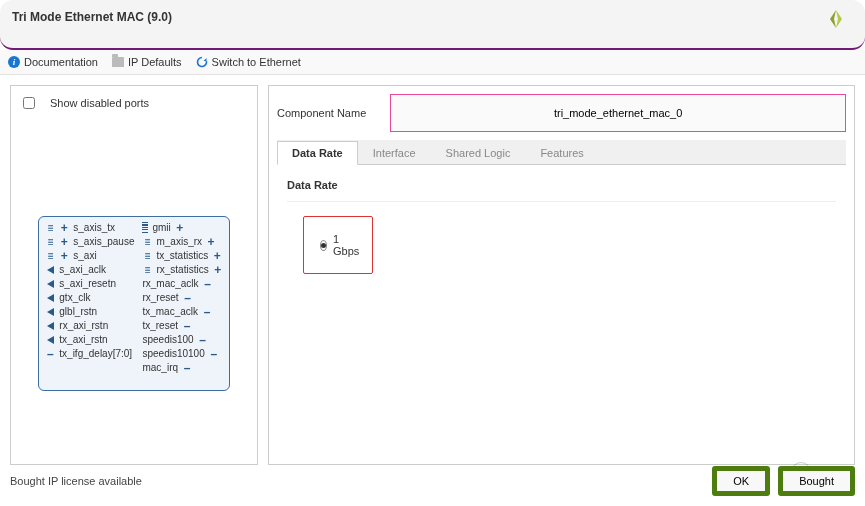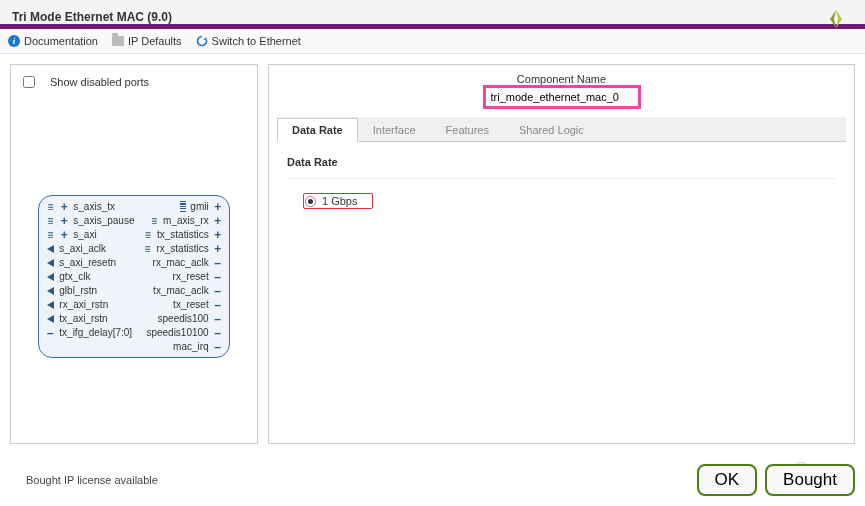--- a/index.html
+++ b/index.html
@@ -11,23 +11,24 @@
     background: #fff;
     width: 865px;
     height: 506px;
     position: relative;
     overflow: hidden;
   }
 
   
   .title-bar {
     background: #f4f4f4;
-    border-bottom: 5px solid #701a75;
-    padding: 10px 12px 0;
+    border-bottom: 2px solid #701a75;
+    padding: 10px 12px 24px;
     position: relative;
+    border-radius: 13px;
   }
   .title-bar h1 {
     margin: 0;
     font-size: 12px;
     font-weight: bold;
   }
   .logo {
     position: absolute;
     right: 18px;
     top: 8px;
@@ -106,33 +107,33 @@
   }
 
   
   .block-wrap {
     margin-top: 96px;
     display: flex;
     justify-content: center;
   }
   .block {
     border: 1.5px solid #3b6ea5;
-    border-radius: 14px;
+    border-radius: 6px;
     background: #eef4fa;
-    padding: 4px 6px 4px 6px;
+    padding: 4px 6px 16px 6px;
     display: flex;
     gap: 8px;
     font-size: 10px;
   }
   .block-col {
     display: flex;
     flex-direction: column;
     gap: 1px;
   }
-  .block-col.right { align-items: flex-end; }
+  .block-col.right { align-items: flex-start; }
   .port {
     display: flex;
     align-items: center;
     gap: 4px;
     height: 13px;
     white-space: nowrap;
   }
   .port.right { flex-direction: row-reverse; }
   .pin {
     width: 10px; height: 8px;
@@ -155,30 +156,30 @@
     width: 6px; height: 12px;
     background: repeating-linear-gradient(
       to bottom, #2a5a8a 0 1.2px, transparent 1.2px 2.4px
     );
   }
 
   
   .comp-name-row {
     display: flex;
     align-items: center;
-    gap: 0;
+    gap: 24px;
     padding: 2px 0 8px 0;
-    flex-direction: column;
   }
   .comp-name-row input {
     flex: 1;
-    border: 3px solid #ec4899;
-    padding: 3px 5px;
+    border: 1px solid #ec4899;
+    padding: 12px 5px;
     font-size: 11px;
     background: #fafafa;
+    text-align: center;
   }
 
   .tabs {
     display: flex;
     border-bottom: 1px solid #ccc;
     background: #f0f0f0;
   }
   .tab {
     padding: 5px 14px;
     border: 1px solid transparent;
@@ -210,21 +211,21 @@
   .radio-group {
     padding-left: 16px;
     display: flex;
     flex-direction: column;
     gap: 8px;
   }
   .radio-row {
     display: flex;
     align-items: center;
     gap: 6px;
-    padding: 1px;
+    padding: 16px;
   }
   .radio-row.highlight {
     border: 1.5px solid #d33;
     border-radius: 2px;
     width: 70px;
   }
   .radio {
     width: 11px; height: 11px;
     border: 1px solid #888;
     border-radius: 50%;
@@ -242,29 +243,29 @@
   
   .footer {
     position: absolute;
     bottom: 10px;
     left: 10px;
     right: 10px;
     display: flex;
     align-items: center;
     justify-content: space-between;
   }
-  .footer .status { color: #444; margin-left: 16px; }
+  .footer .status { color: #444; }
   .footer .buttons { display: flex; gap: 8px; }
   .footer button {
     padding: 4px 16px;
-    border: 2px solid #4d7c0f;
+    border: 5px solid #4d7c0f;
     background: #f8f8f8;
     cursor: pointer;
-    font-size: 17px;
-    border-radius: 8px;
+    font-size: 11px;
+    border-radius: 3px;
   }
 
   .watermark {
     position: absolute;
     right: 54px;
     bottom: 24px;
     color: rgba(0,0,0,0.22);
     font-size: 17px;
     font-style: italic;
     display: flex;
@@ -427,22 +428,22 @@
 
   <div class="panel right-panel">
     <div class="comp-name-row">
       <span>Component Name</span>
       <input type="text" value="tri_mode_ethernet_mac_0" style="">
     </div>
 
     <div class="tabs" id="tabs">
         <div class="tab active">Data Rate</div>
         <div class="tab">Interface</div>
+        <div class="tab">Shared Logic</div>
         <div class="tab">Features</div>
-        <div class="tab">Shared Logic</div>
       </div>
 
     <div class="tab-body">
       <div class="section-label">Data Rate</div>
       <div class="radio-group" id="radio-group">
           <div class="radio-row highlight">
             <span class="radio selected"></span>
             <span>1 Gbps</span>
           </div>
         </div>

